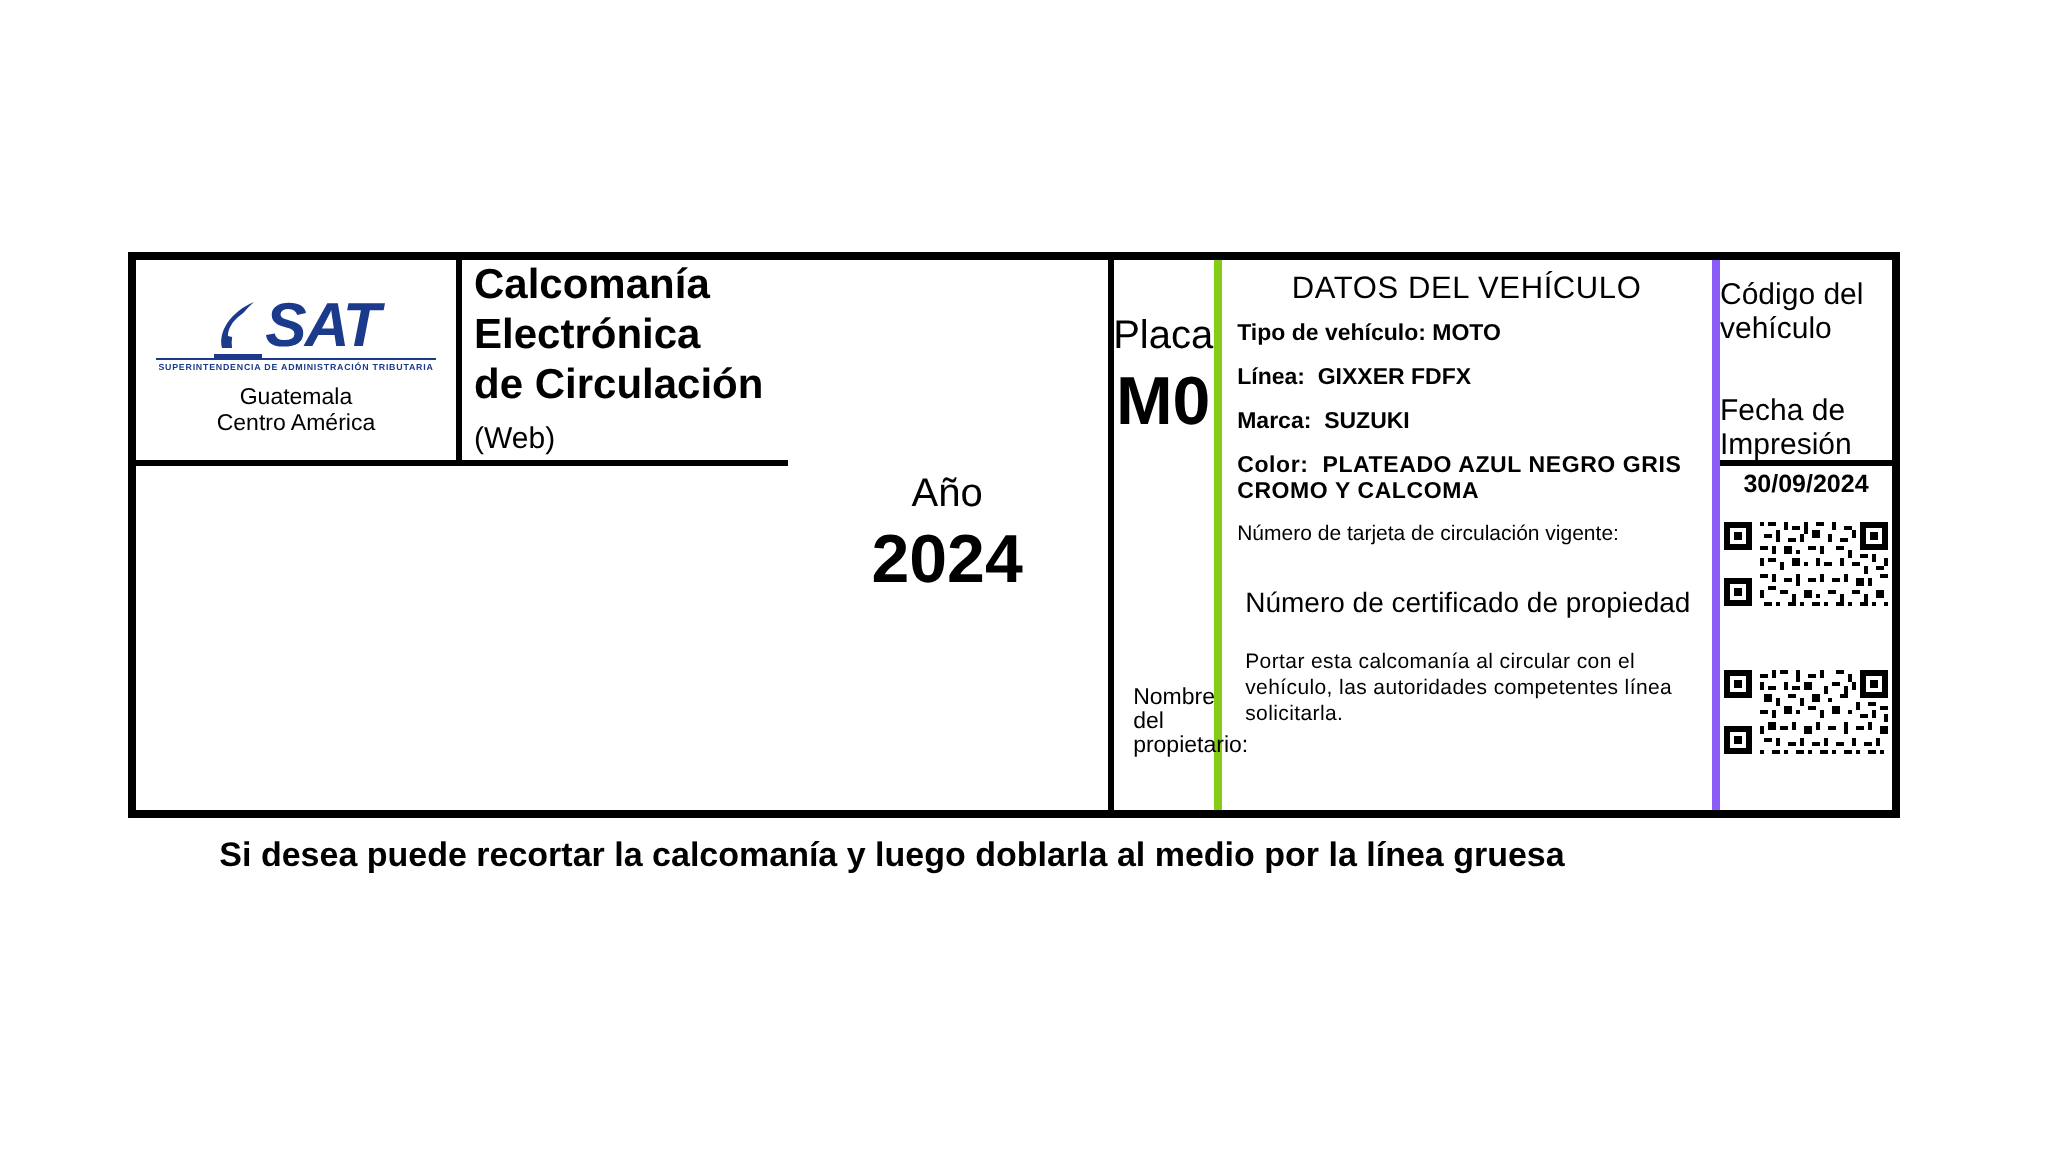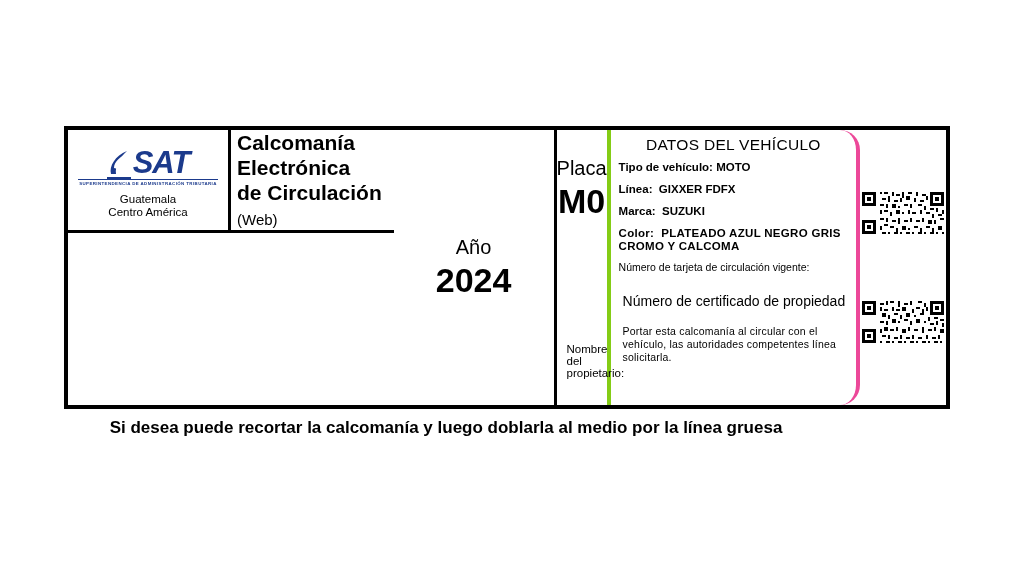--- a/index.html
+++ b/index.html
@@ -155,24 +155,23 @@
     position: absolute;
     left: 10px;
     bottom: 26px;
     font-size: 11.5px;
   }
 
   
   .mid-block {
     width: 250px;
     box-sizing: border-box;
-    border-right: 4px solid #ec4899;
+    border-right: 4px solid #8b5cf6;
     padding: 6px 8px 0 8px;
     position: relative;
-    border-radius: 20px;
   }
   .mid-title {
     text-align: center;
     font-size: 15.5px;
     letter-spacing: 0.3px;
     margin-bottom: 7px;
   }
   .fld {
     font-size: 11.5px;
     font-weight: bold;
@@ -330,20 +329,25 @@
     </div>
 
     <div class="fld-plain">Número de tarjeta de circulación vigente:</div>
 
     <div class="fld-plain2">Número de certificado de propiedad</div>
 
     <div class="note">Portar esta calcomanía al circular con el vehículo, las autoridades competentes línea solicitarla.</div>
   </div>
 
   <div class="right-block">
+    <div class="right-top">
+      <div class="codigo-label">Código del vehículo</div>
+      <div class="fecha-label">Fecha de Impresión</div>
+      <div class="fecha-value">30/09/2024</div>
+    </div>
     <div class="right-bottom">
       <span class="qr">
         <svg width="86" height="50" viewBox="0 0 43 25" shape-rendering="crispEdges">
           <rect width="43" height="25" fill="#fff"></rect>
           <g fill="#000">
             <rect x="1" y="2" width="7" height="7"></rect>
               <rect x="2.5" y="3.5" width="4" height="4" fill="#fff"></rect>
               <rect x="3.5" y="4.5" width="2" height="2"></rect>
             <rect x="1" y="16" width="7" height="7"></rect>
               <rect x="2.5" y="17.5" width="4" height="4" fill="#fff"></rect>

